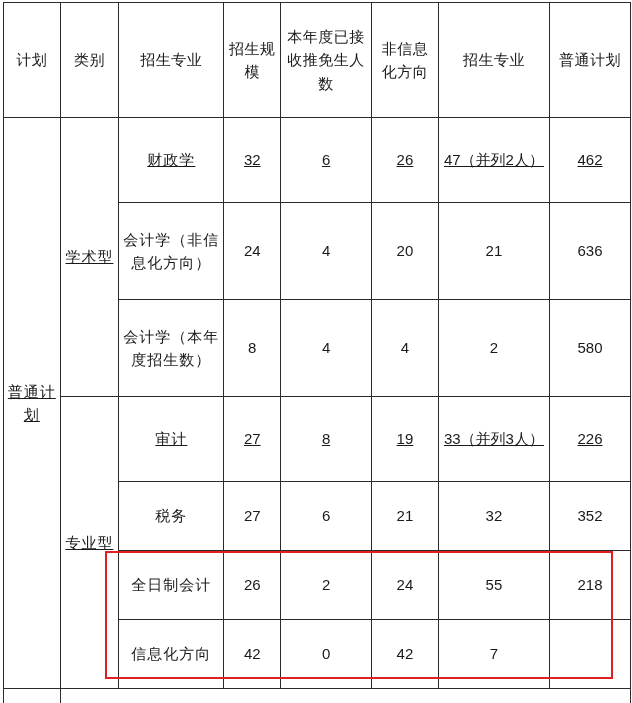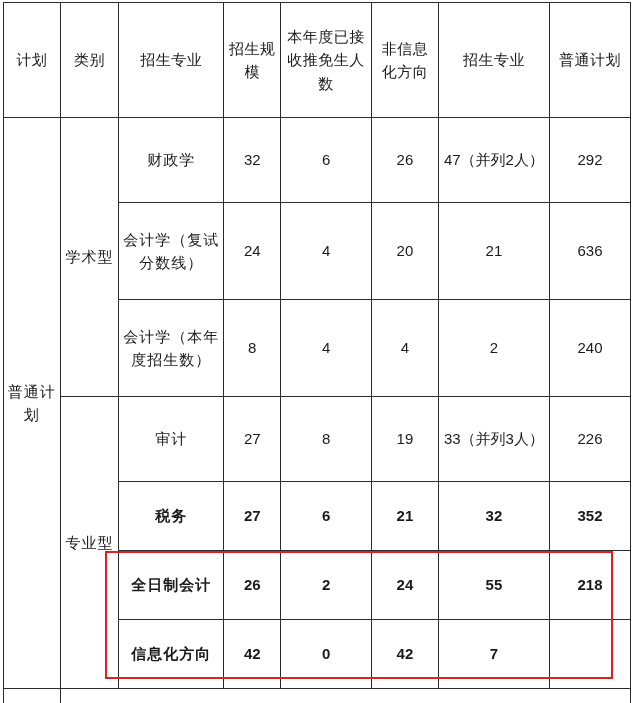--- a/index.html
+++ b/index.html
@@ -46,22 +46,22 @@
   col.c6 { width: 110px; }
   col.c7 { width: 80px; }
 
   .head td {
     font-size: 15px;
     letter-spacing: 0.5px;
     height: 106px;
     padding: 4px 6px;
   }
   .rowtall td { height: 88px; }
-  .rowmid td  { height: 76px; }
-  .rowsm td   { height: 60px; font-weight: bold; }
+  .rowmid td  { height: 76px; text-decoration: underline; }
+  .rowsm td   { height: 60px; }
 
   .vert {
     font-size: 15px;
     letter-spacing: 1px;
   }
   .major {
     font-size: 15px;
     letter-spacing: 1px;
   }
   .num {
@@ -119,39 +119,39 @@
     </tr>
 
     <tr class="rowmid">
       <td rowspan="7" class="plan-cell">普通计划</td>
       <td rowspan="3" class="vert">学术型</td>
       <td class="major">财政学</td>
       <td class="num">32</td>
       <td class="num">6</td>
       <td class="num">26</td>
       <td class="num">47（并列2人）</td>
-      <td class="num">292</td>
+      <td class="num">462</td>
     </tr>
 
     <tr class="rowtall">
-      <td class="major">会计学（复试分数线）</td>
+      <td class="major">会计学（非信息化方向）</td>
       <td class="num">24</td>
       <td class="num">4</td>
       <td class="num">20</td>
       <td class="num">21</td>
       <td class="num">636</td>
     </tr>
 
     <tr class="rowtall">
       <td class="major">会计学（本年度招生数）</td>
       <td class="num">8</td>
       <td class="num">4</td>
       <td class="num">4</td>
       <td class="num">2</td>
-      <td class="num">240</td>
+      <td class="num">580</td>
     </tr>
 
     <tr class="rowmid">
       <td rowspan="4" class="vert">专业型</td>
       <td class="major">审计</td>
       <td class="num">27</td>
       <td class="num">8</td>
       <td class="num">19</td>
       <td class="num">33（并列3人）</td>
       <td class="num">226</td>

